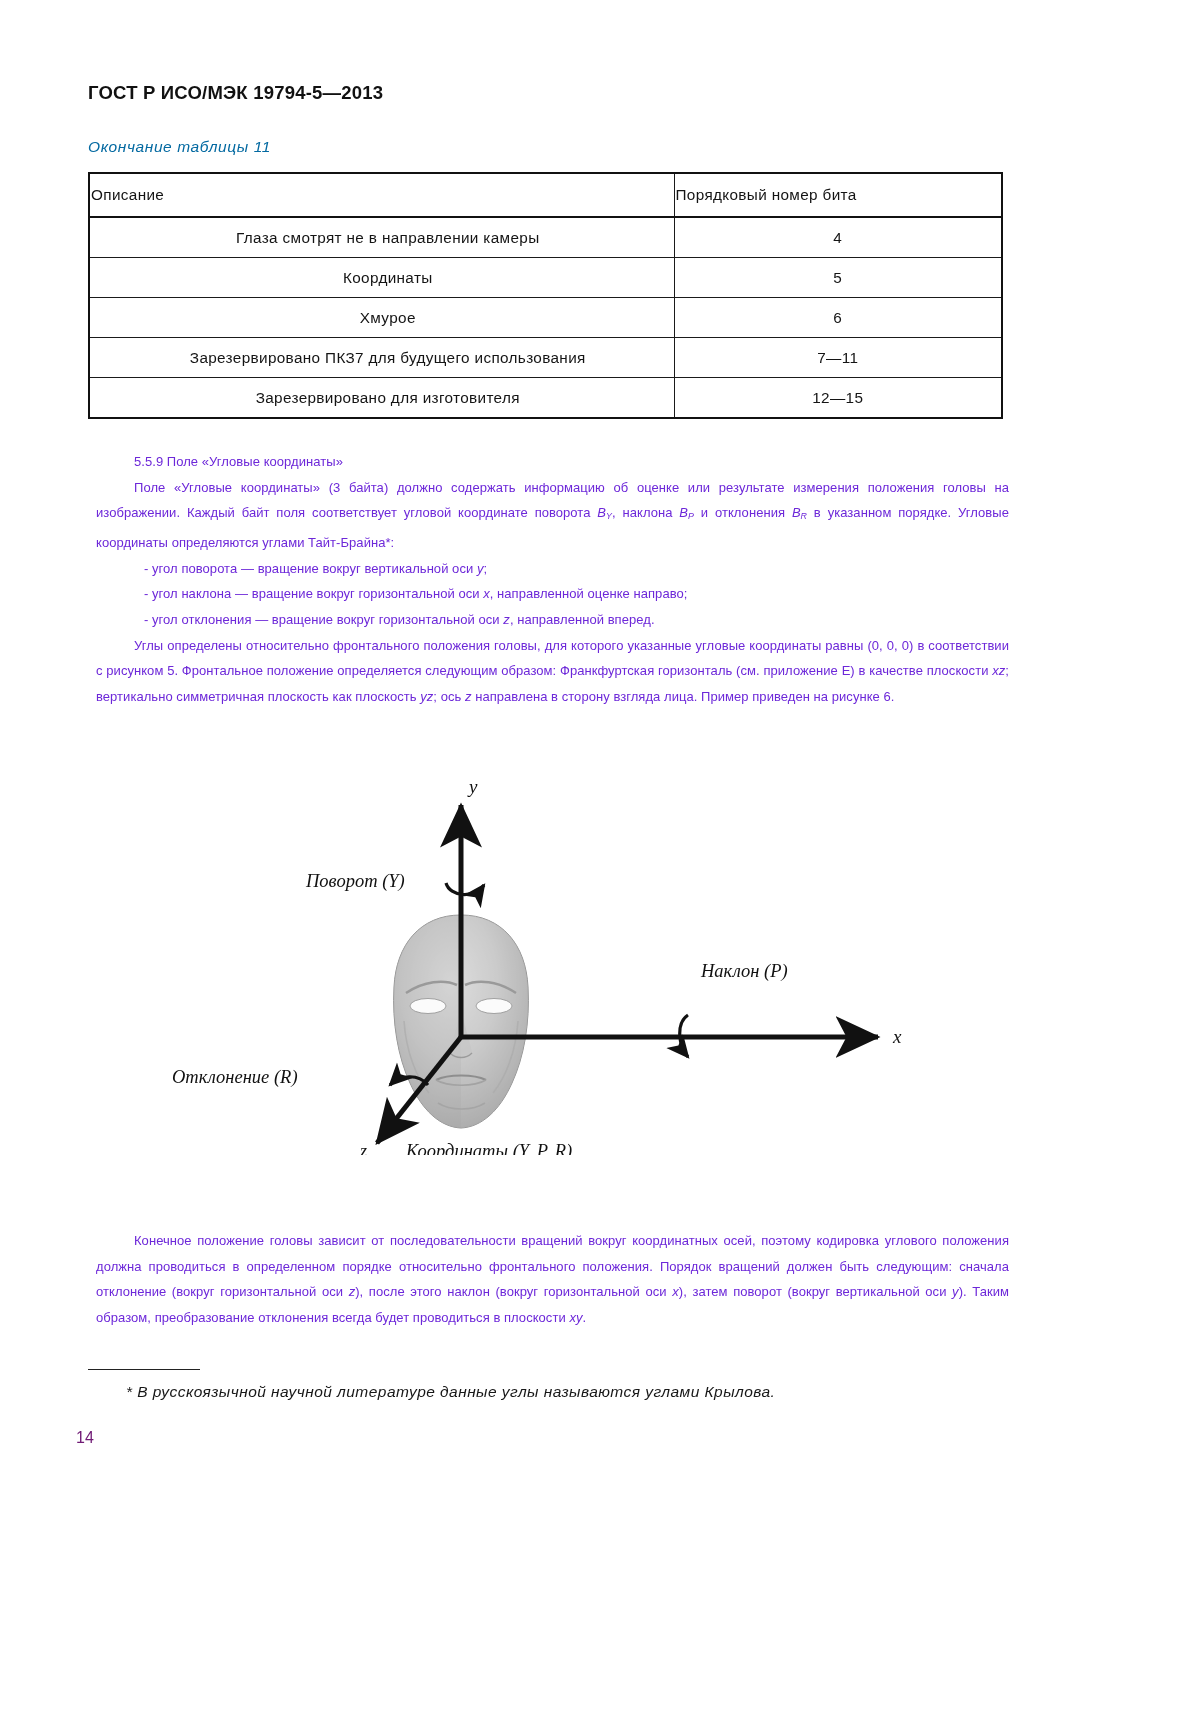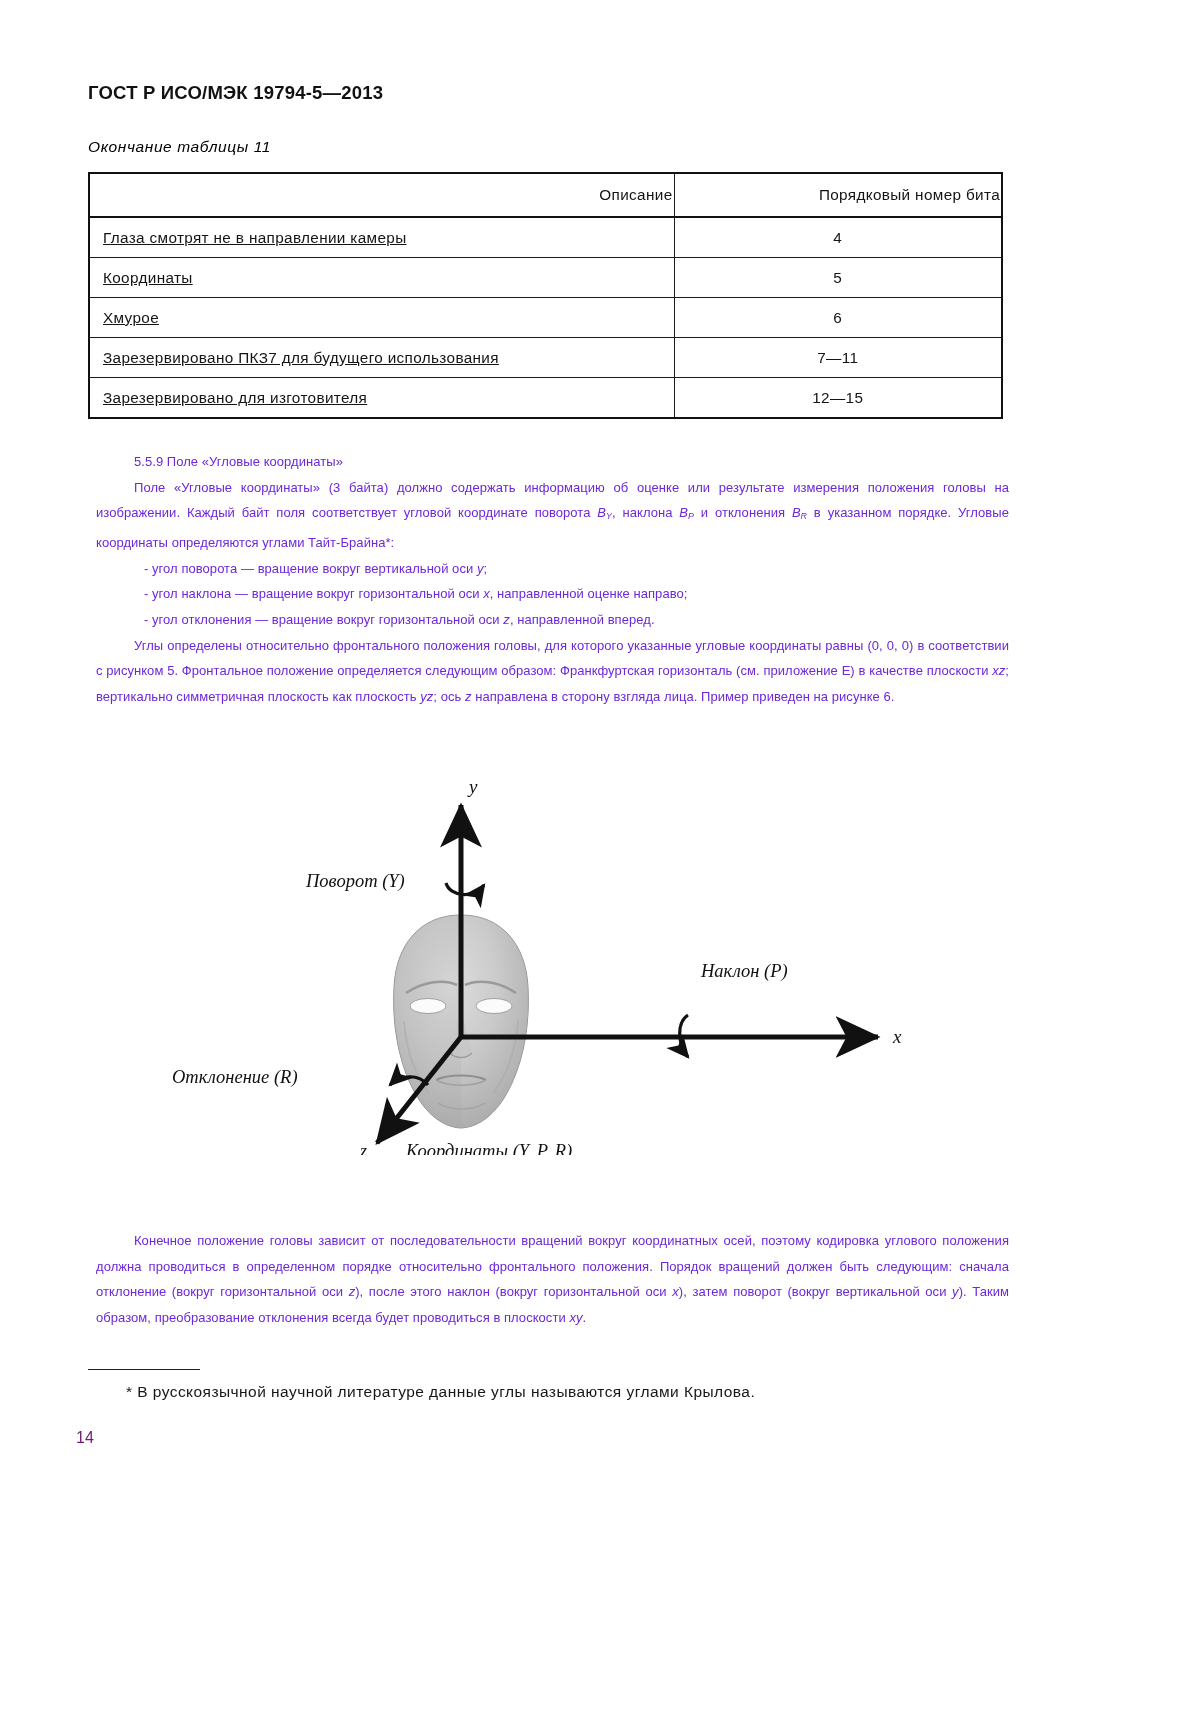--- a/index.html
+++ b/index.html
@@ -31,21 +31,21 @@
     letter-spacing: 0.2px;
     color: #111;
   }
   .table-caption {
     position: absolute;
     left: 88px;
     top: 138px;
     font-size: 15.5px;
     font-style: italic;
     letter-spacing: 0.6px;
-    color: #000000;
+    color: #0369a1;
   }
 
   
   .tbl-wrap {
     position: absolute;
     left: 88px;
     top: 172px;
     width: 913px;
   }
   table.bits {
@@ -55,34 +55,33 @@
   }
   table.bits td, table.bits th {
     border: 1px solid #1a1a1a;
     font-weight: normal;
     font-size: 15.3px;
     color: #141414;
     letter-spacing: 0.35px;
   }
   table.bits thead th {
     height: 40px;
-    text-align: right;
+    text-align: left;
     border-top: 2px solid #111;
     border-bottom: 2px solid #111;
   }
   table.bits thead th.first { border-left: 2px solid #111; }
   table.bits thead th.last  { border-right: 2px solid #111; border-radius: 12px; }
   table.bits tbody td {
     height: 37px;
   }
   table.bits tbody td.desc {
     padding-left: 13px;
-    text-align: left;
+    text-align: center;
     border-left: 2px solid #111;
-    text-decoration: underline;
   }
   table.bits tbody td.bit {
     text-align: center;
     border-right: 2px solid #111;
   }
   table.bits tbody tr:last-child td { border-bottom: 2px solid #111; }
   col.c1 { width: 585px; }
   col.c2 { width: 328px; }
 
   
@@ -131,20 +130,21 @@
     width: 112px;
     height: 0;
     border-top: 1.3px solid #222;
   }
   .footnote {
     position: absolute;
     left: 88px;
     top: 1383px;
     width: 913px;
     font-size: 15.5px;
+    font-style: italic;
     letter-spacing: 0.45px;
     color: #171717;
     text-indent: 38px;
   }
   .page-number {
     position: absolute;
     left: 76px;
     top: 1429px;
     font-size: 16px;
     color: #701a75;

